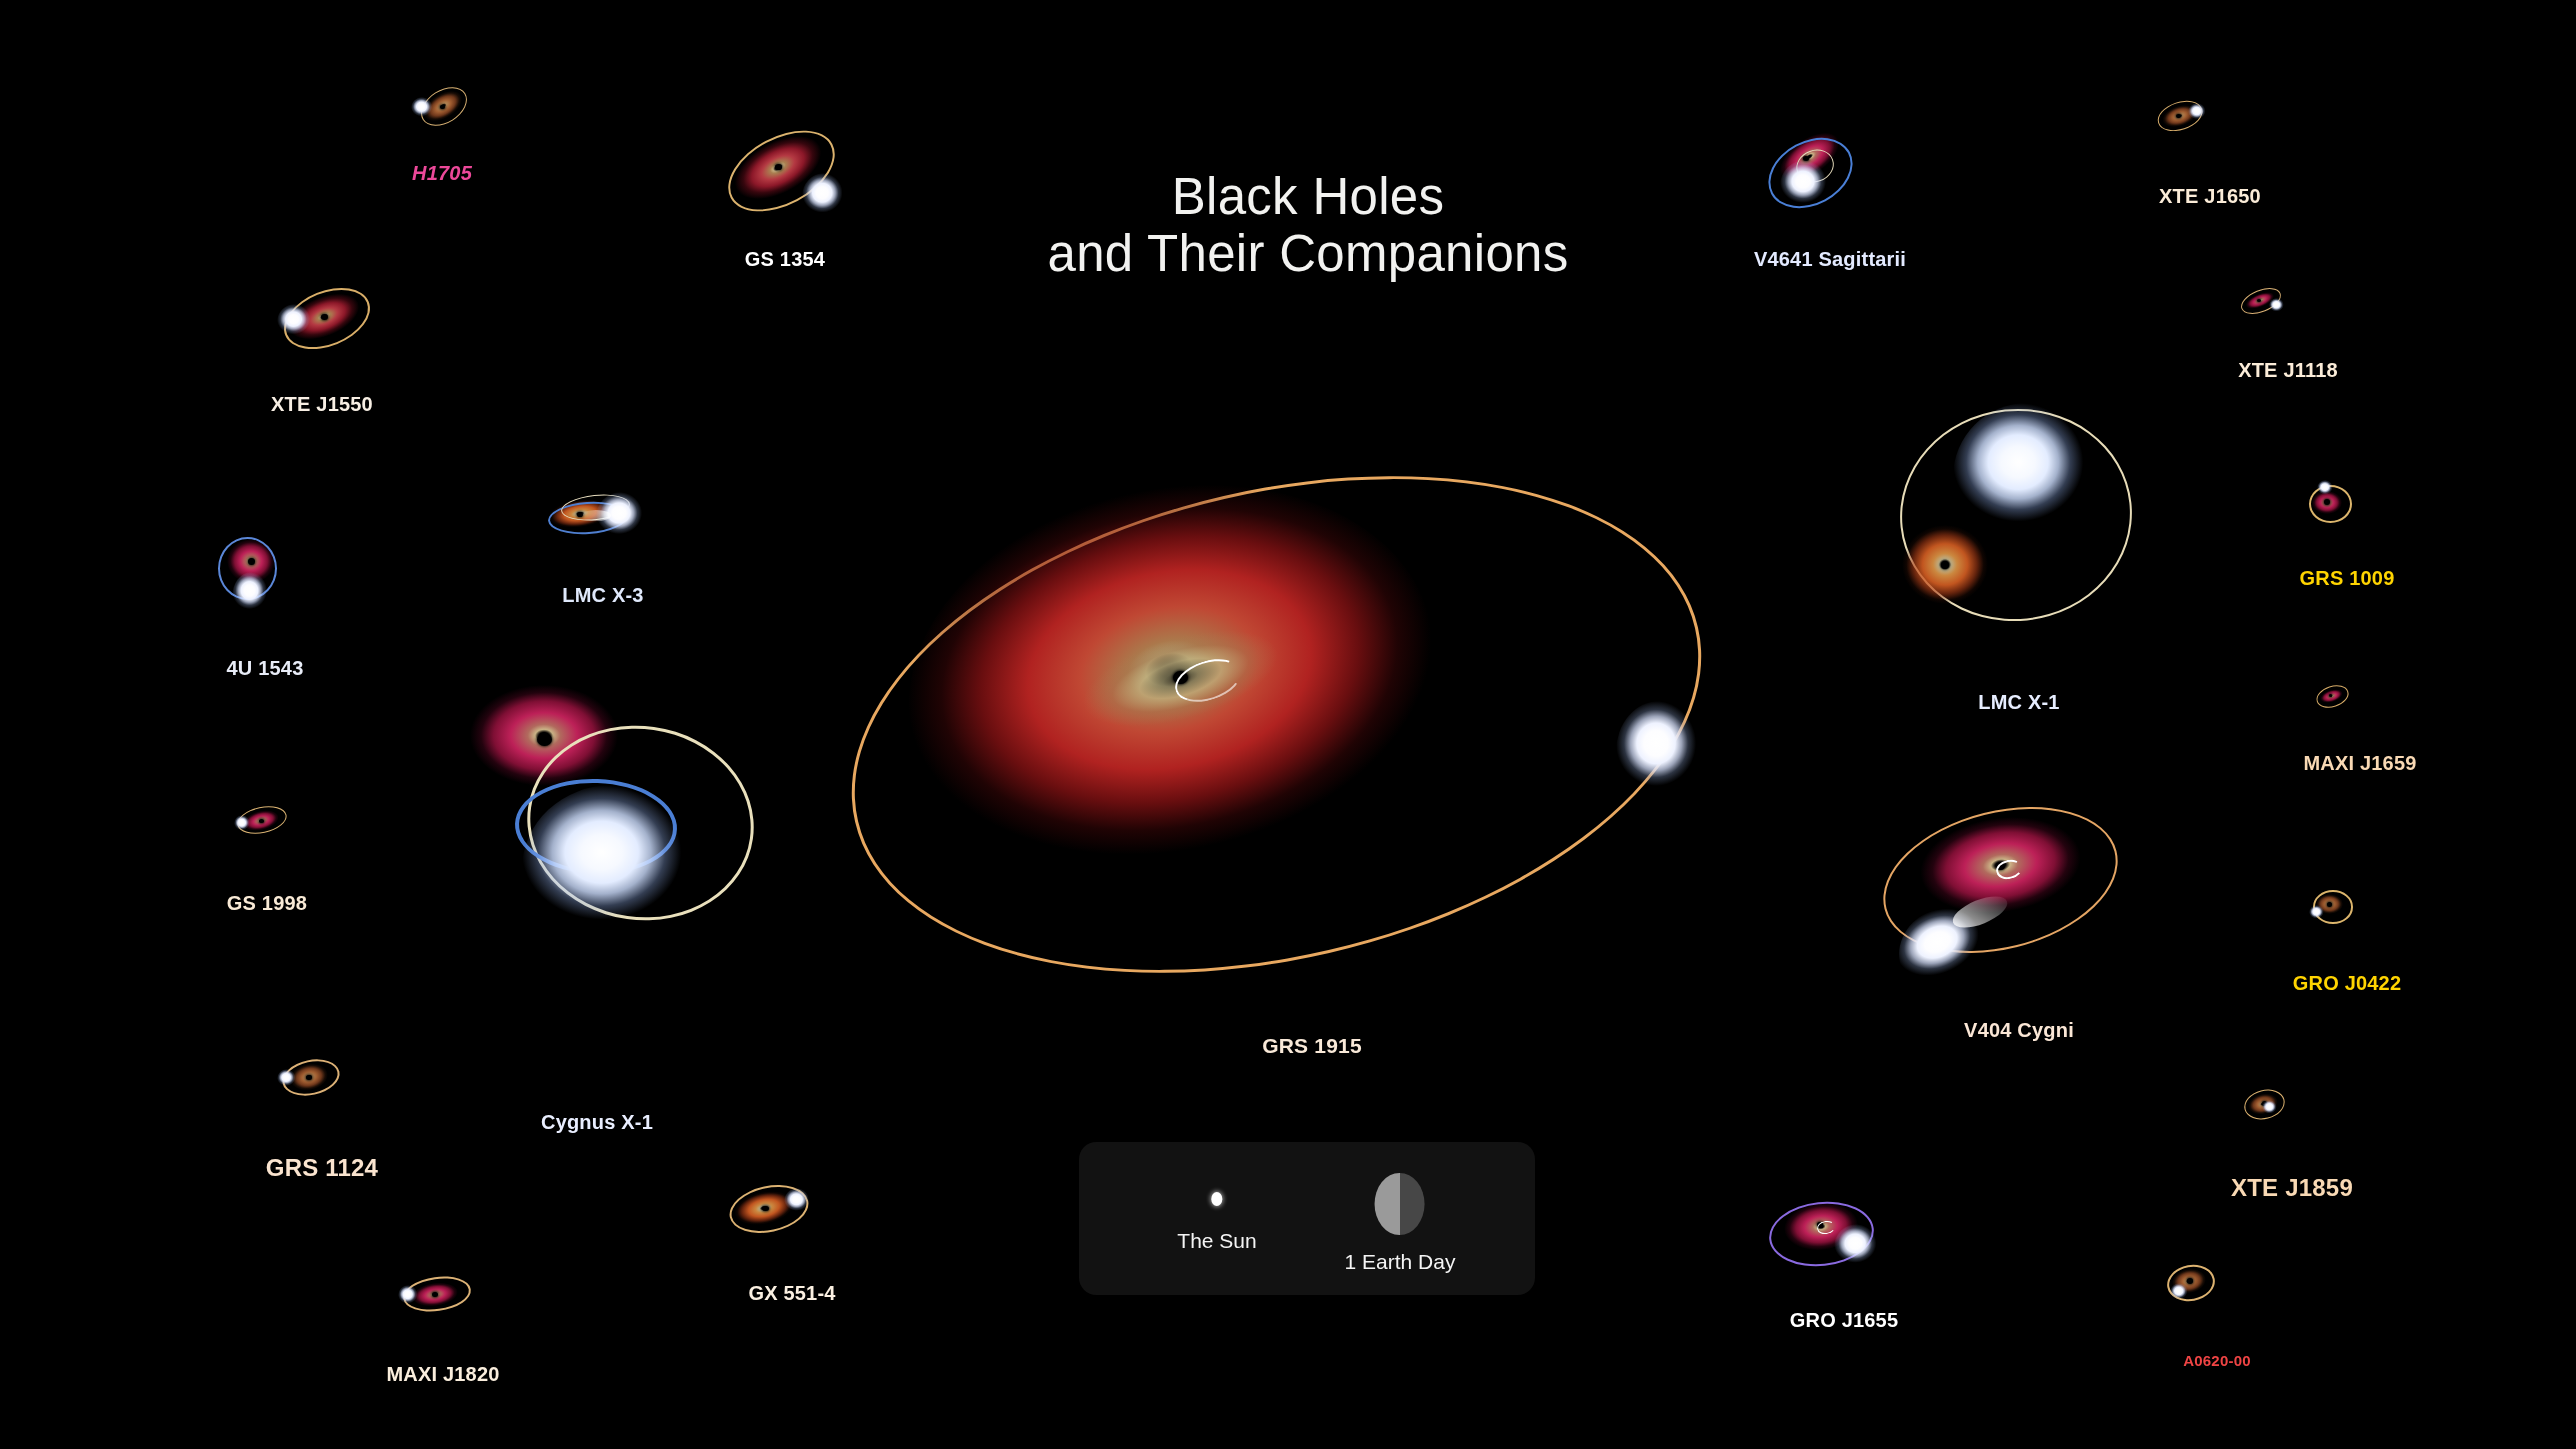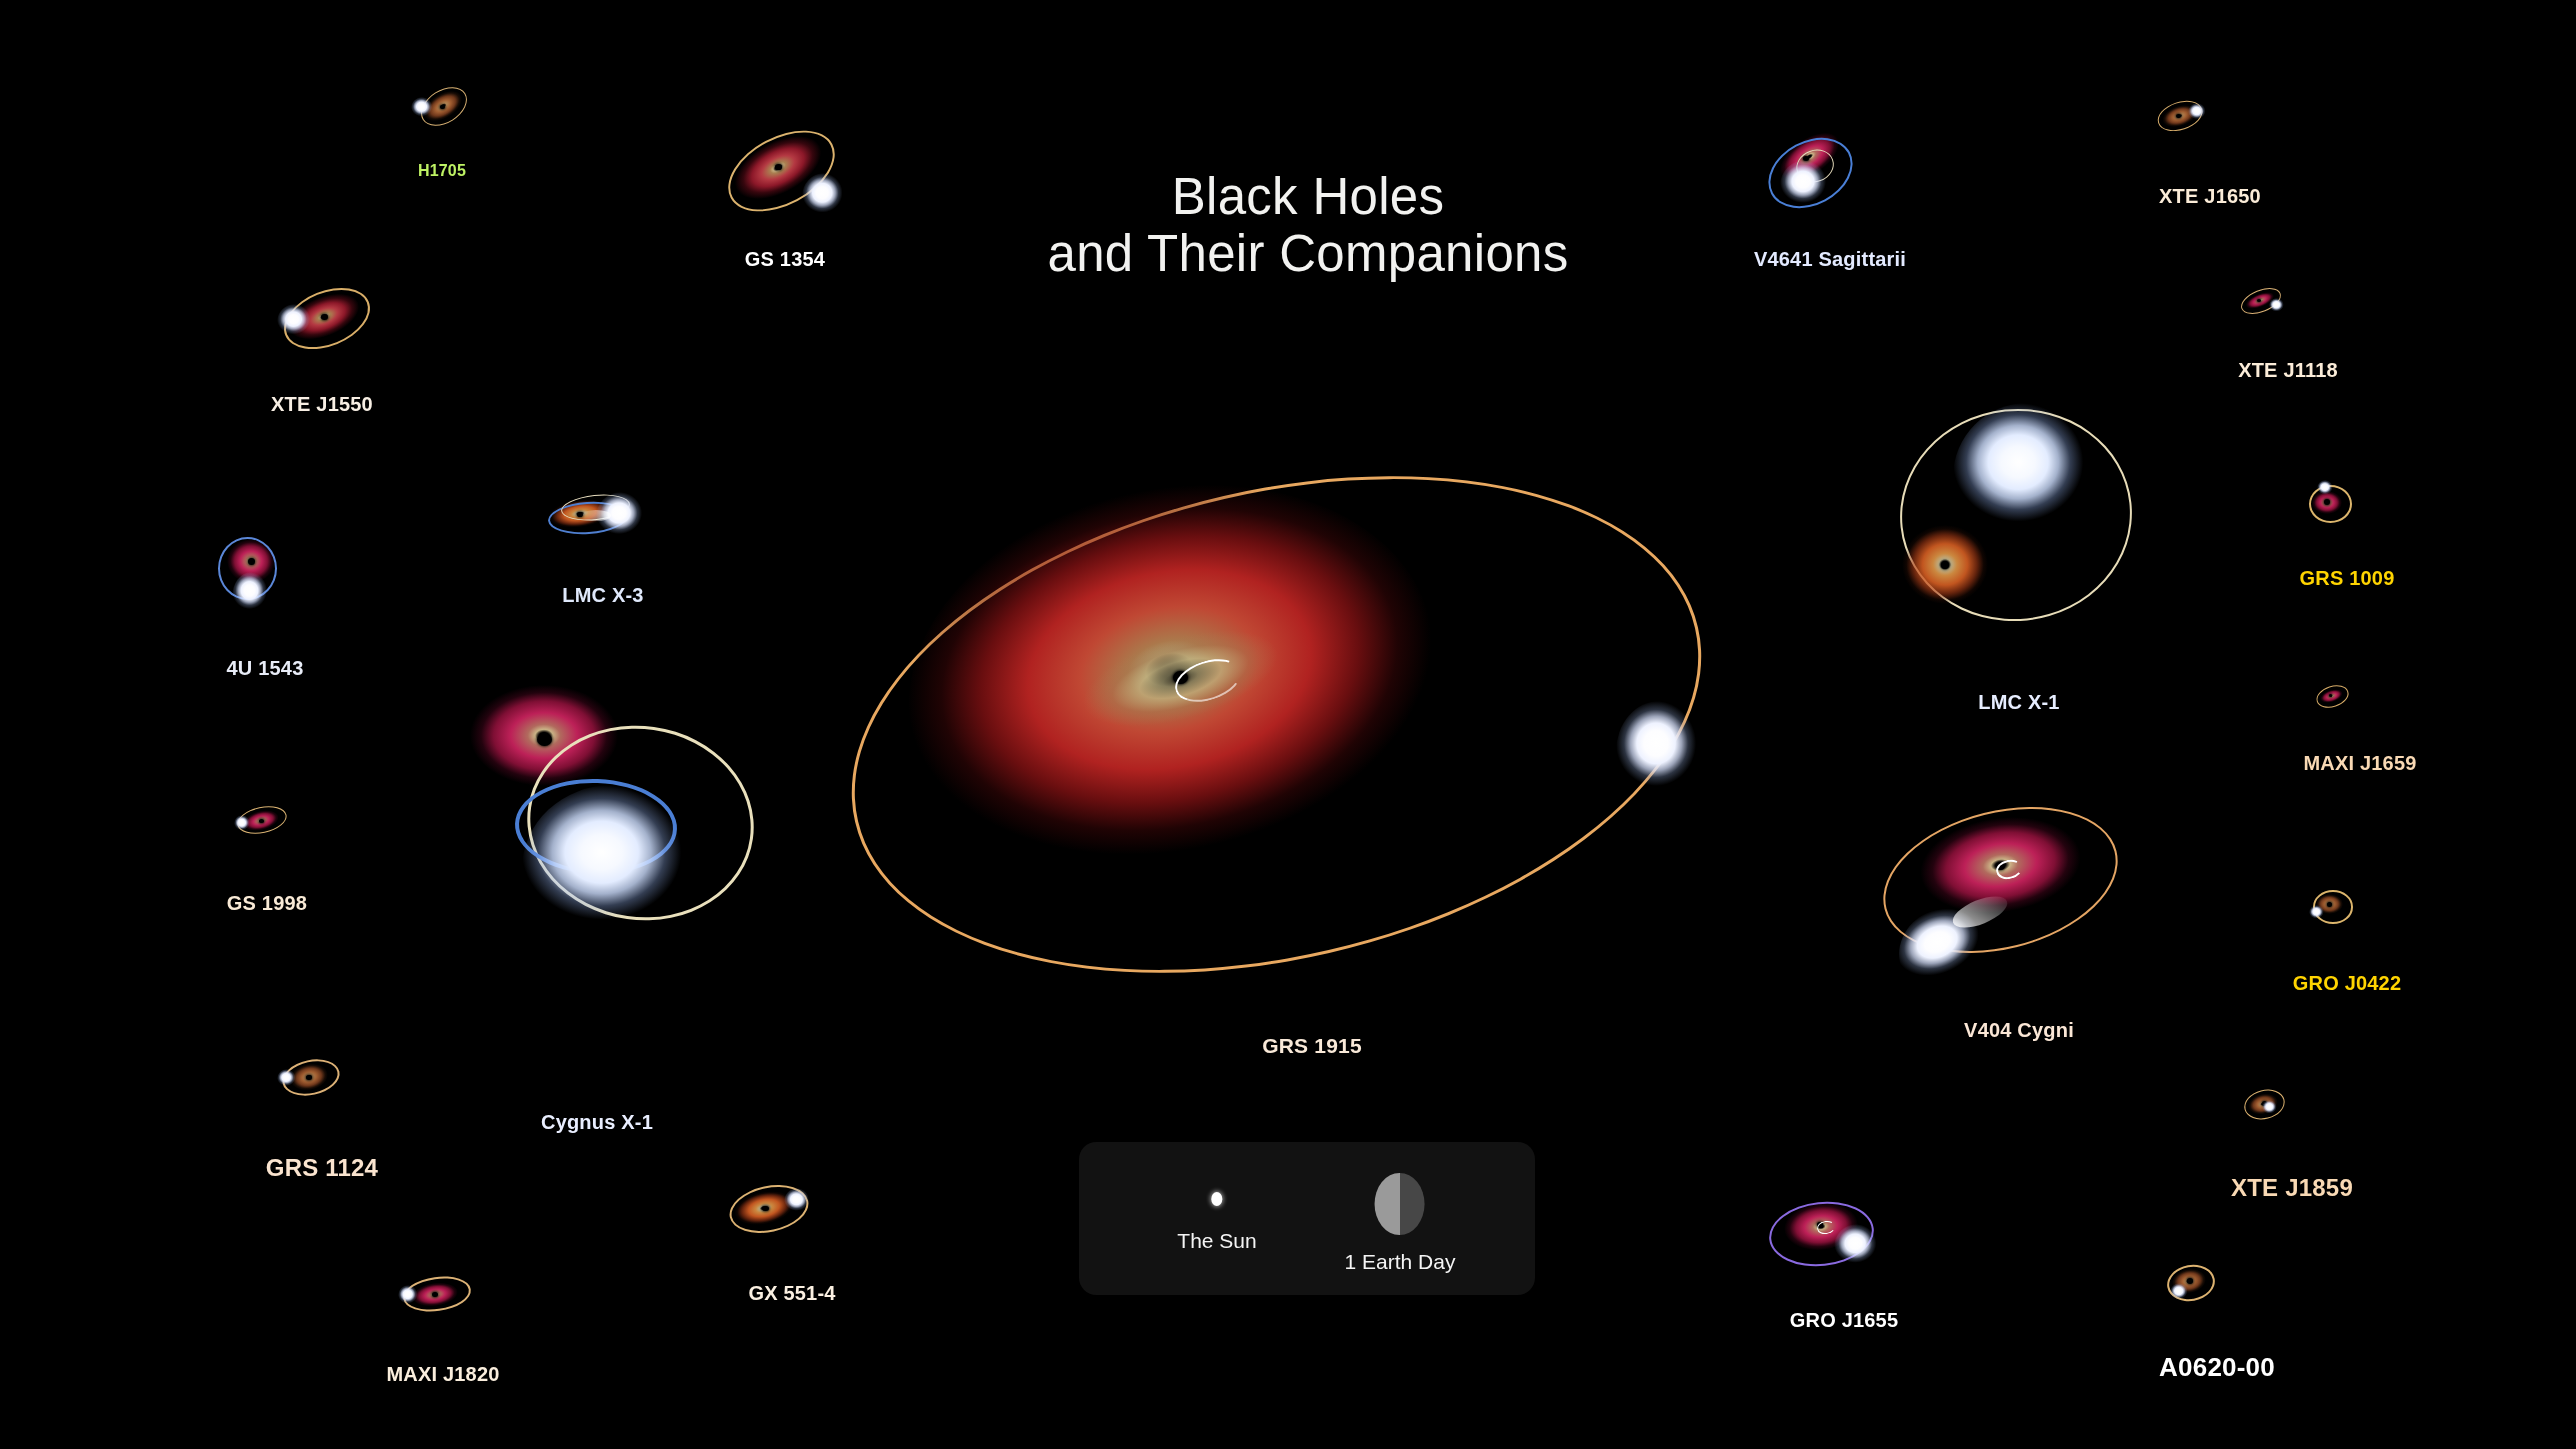--- a/index.html
+++ b/index.html
@@ -116,21 +116,21 @@
   <div id="title">Black Holes
 and Their Companions</div>
 
   <div class="system" style="left:402px;top:81px;width:121px;height:127px;">
     <div class="art" style="width:81px;height:60px;">
       <div class="disk d-brown" style="left:20px;top:13.4px;width:42px;height:24px;transform:rotate(-32deg);"></div>
       <div class="bh" style="left:38px;top:23.5px;width:4.7px;height:4.7px;"></div>
       <div class="orbit" style="left:17.4px;top:9.4px;width:48px;height:31px;border-width:1.3px;border-color:#d8b173;transform:rotate(-32deg);"></div>
       <div class="star s-white" style="left:9.4px;top:16px;width:23px;height:23px;"></div>
     </div>
-    <div class="lbl" style="left:40px;top:81px;font-size:16px;color:#bef264;">H1705</div>
+    <div class="lbl" style="left:40px;top:81px;font-size:20px;color:#ec4899;font-style:italic;">H1705</div>
   </div>
 
   <div class="system" style="left:711px;top:134px;width:188px;height:174px;">
     <div class="art" style="width:148px;height:101px;">
       <div class="disk d-red" style="left:20px;top:8px;width:94px;height:51px;transform:rotate(-28deg);"></div>
       <div class="bh" style="left:64px;top:30px;width:7.4px;height:6px;"></div>
       <div class="orbit" style="left:13.4px;top:2.7px;width:111px;height:64px;border-width:2px;border-color:#dcb36e;transform:rotate(-28deg);"></div>
       <div class="star s-white" style="left:91px;top:39px;width:44px;height:47px;"></div>
     </div>
     <div class="lbl" style="left:74px;top:114px;font-size:20px;color:#ffffff;">GS 1354</div>
@@ -339,21 +339,21 @@
     <div class="lbl" style="left:86px;top:115px;font-size:20px;color:#ffffff;">GRO J1655</div>
   </div>
 
   <div class="system" style="left:2140px;top:1261px;width:174px;height:127px;">
     <div class="art" style="width:107px;height:60px;">
       <div class="disk d-brown" style="left:32px;top:8px;width:34px;height:24px;transform:rotate(-10deg);"></div>
       <div class="bh" style="left:47px;top:17.4px;width:6px;height:5.4px;"></div>
       <div class="orbit" style="left:27px;top:4px;width:44px;height:32px;border-width:2px;border-color:#dcb270;transform:rotate(-10deg);"></div>
       <div class="star s-white" style="left:29.5px;top:21.5px;width:19px;height:19px;"></div>
     </div>
-    <div class="lbl" style="left:77px;top:91px;font-size:26px;color:#ffffff;">A0620-00</div>
+    <div class="lbl" style="left:77px;top:91px;font-size:15px;color:#ef4444;">A0620-00</div>
   </div>
 
   <div id="legend">
     <div class="leg-item" style="left:138px;top:50px;">
       <div class="sun-dot"></div>
       <div class="leg-cap">The Sun</div>
     </div>
     <div class="leg-item" style="left:321px;top:31px;">
       <div class="day-glyph"></div>
       <div class="leg-cap">1 Earth Day</div>

